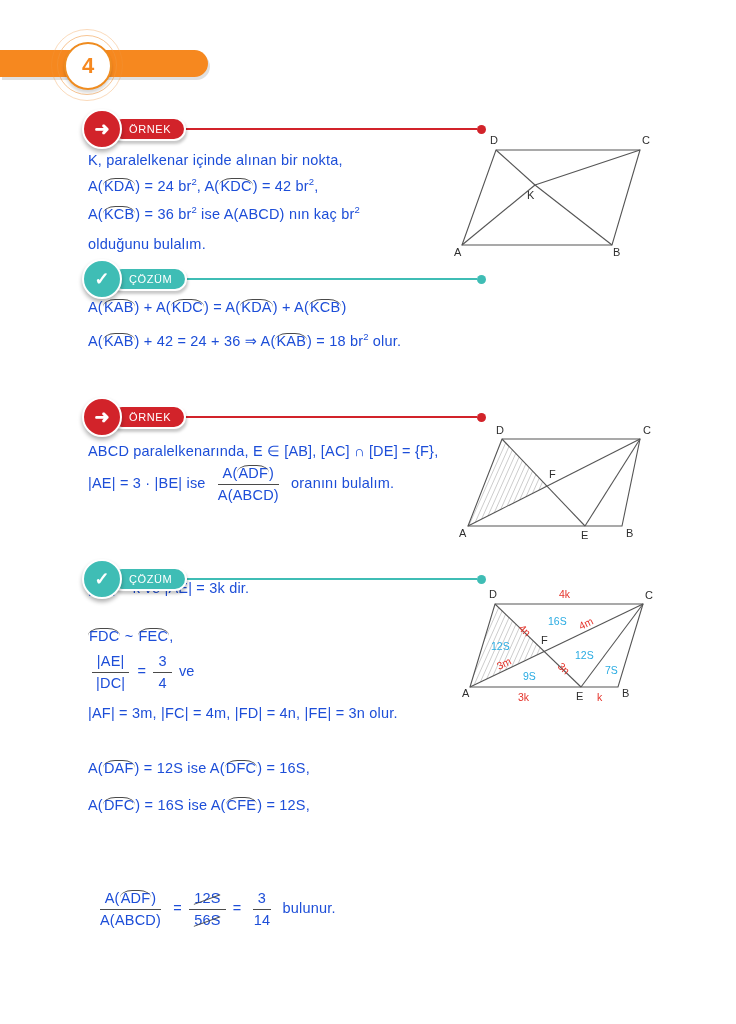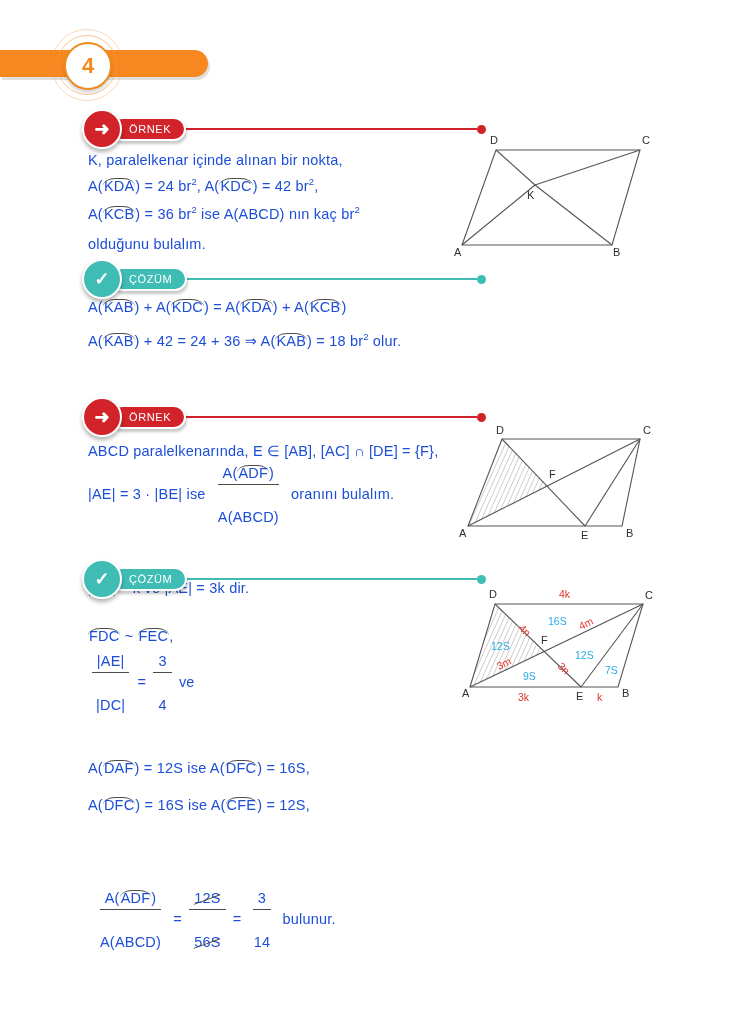--- a/index.html
+++ b/index.html
@@ -29,21 +29,21 @@
   .badge.red .badge-circle,.badge.red .badge-pill,.badge.red .badge-line,.badge.red .badge-dot{background:#d2232a;}
   .badge.teal .badge-circle,.badge.teal .badge-pill,.badge.teal .badge-line,.badge.teal .badge-dot{background:#3fbdb5;}
 
   
   .mline{position:absolute;left:88px;font-size:14.5px;letter-spacing:.2px;white-space:nowrap;color:#1d4ed8;}
   .mline sup{font-size:9.5px;vertical-align:super;letter-spacing:0;}
   .arc{position:relative;display:inline-block;margin:0 1px;}
   .arc::before{content:'';position:absolute;left:-1px;right:-1px;top:0;height:7px;
                border-top:1.5px solid #4a4a4a;border-radius:50% 50% 0 0/130% 130% 0 0;}
   .frac{display:inline-flex;flex-direction:column;align-items:center;vertical-align:middle;
-        margin:0 3px;line-height:1.2;text-align:center;gap:22px;}
+        margin:0 3px;line-height:1.2;text-align:center;}
   .frac .num{border-bottom:1.3px solid #4a4a4a;padding:2px 5px 2px;}
   .frac .den{padding:2px 5px 0;}
   .cancel{position:relative;display:inline-block;}
   .cancel::after{content:'';position:absolute;left:-1px;right:-1px;top:52%;
                  border-top:1.2px solid #4a4a4a;transform:rotate(-20deg);}
 
   
   .diagram{position:absolute;}
   .diagram svg{display:block;width:100%;height:100%;}
 
@@ -175,20 +175,21 @@
 
   <div class="mline" style="top:580px">|BE| = k ve |AE| = 3k dir.</div>
   <div class="mline" style="top:628px"><span class="arc">FDC</span> ~ <span class="arc">FEC</span>,</div>
   <div class="mline" style="top:651px"><span class="frac">
         <span class="num">|AE|</span>
         <span class="den">|DC|</span>
       </span> = <span class="frac">
         <span class="num">3</span>
         <span class="den">4</span>
       </span> ve</div>
+  <div class="mline" style="top:705px">|AF| = 3m, |FC| = 4m, |FD| = 4n, |FE| = 3n olur.</div>
   <div class="mline" style="top:760px">A(<span class="arc">DAF</span>) = 12S ise A(<span class="arc">DFC</span>) = 16S,</div>
   <div class="mline" style="top:797px">A(<span class="arc">DFC</span>) = 16S ise A(<span class="arc">CFE</span>) = 12S,</div>
   <div class="mline" style="left:92px;top:888px"><span class="frac">
         <span class="num">A(<span class="arc">ADF</span>)</span>
         <span class="den">A(ABCD)</span>
       </span> = <span class="frac">
         <span class="num"><span class="cancel">12S</span></span>
         <span class="den"><span class="cancel">56S</span></span>
       </span> = <span class="frac">
         <span class="num">3</span>

